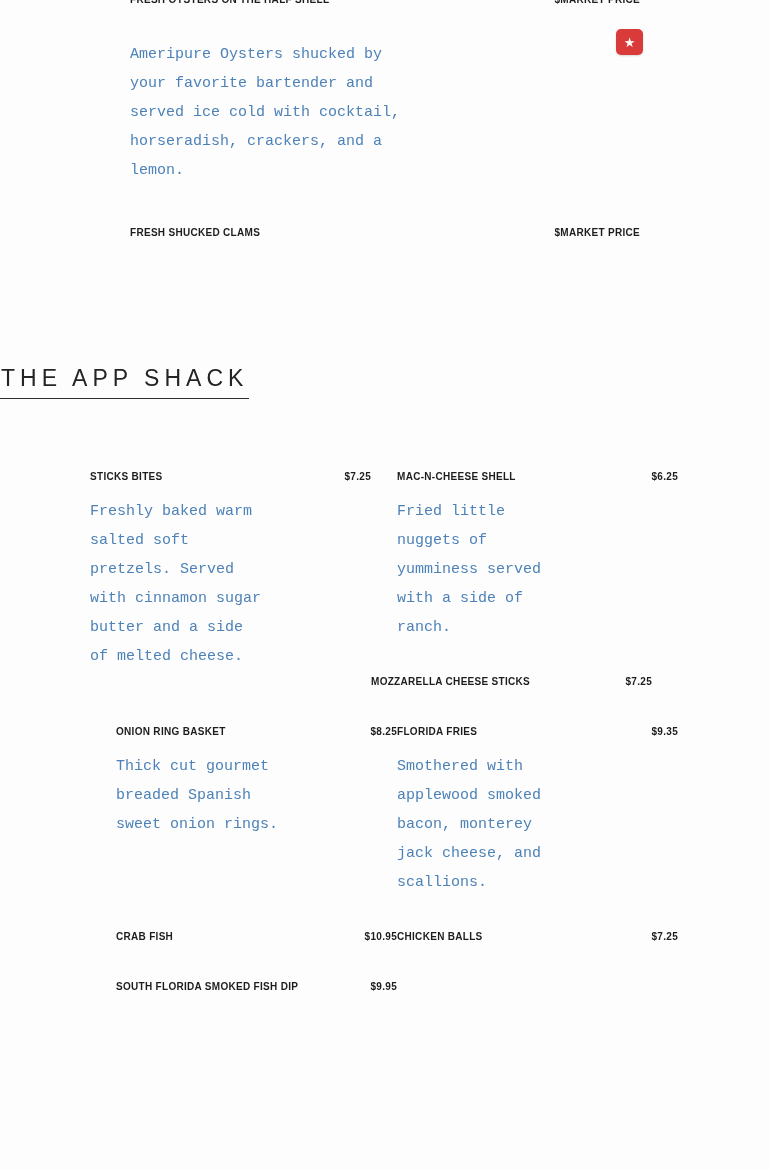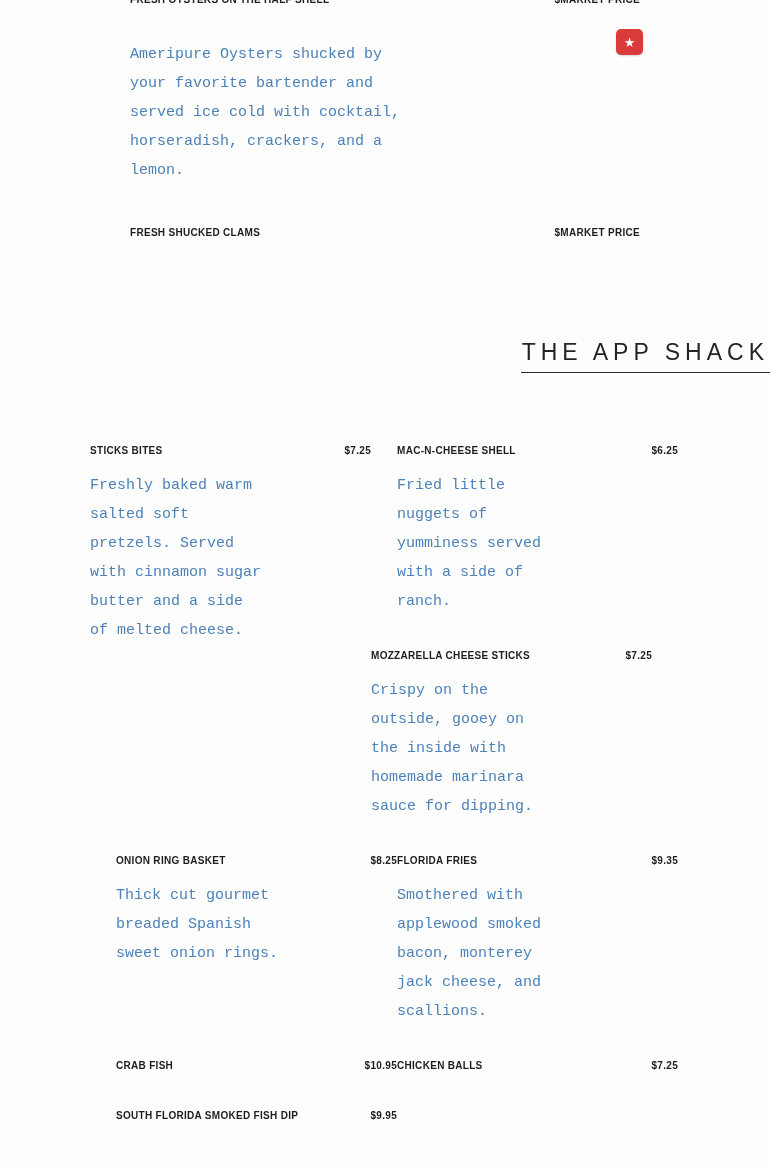--- a/index.html
+++ b/index.html
@@ -38,21 +38,21 @@
     color: #4d82b8;
     font-family: Liberation Mono, monospace;
   }
 
   
   .raw-bar { width: 510px; margin: -10px auto 0; }
   .raw-bar .menu-item + .menu-item { margin-top: 38px; }
   .raw-bar .d { width: 288px; margin-top: 30px; }
 
   
-  .section-head { text-align: right; margin-top: 93px; }
+  .section-head { text-align: left; margin-top: 119px; }
   .section-title {
     display: inline-block; margin: 0;
     font-size: 23px; font-weight: 400;
     letter-spacing: 5px; color: #242424;
     line-height: 32px;
     border-bottom: 1.5px solid #2b2b2b;
     padding: 0 1px 4px 1px;
   }
 
   
@@ -107,21 +107,20 @@
       <span class="p">$6.25</span>
     </div>
     <div class="d">Fried little nuggets of yumminess served with a side of ranch.</div>
   </div>
 
   <div class="menu-item">
     <div class="item-head">
       <span class="t">MOZZARELLA CHEESE STICKS</span>
       <span class="p">$7.25</span>
     </div>
-    <div class="d">Crispy on the outside, gooey on the inside with homemade marinara sauce for dipping.</div>
   </div>
 
 
   <div class="menu-item">
     <div class="item-head">
       <span class="t">ONION RING BASKET</span>
       <span class="p">$8.25</span>
     </div>
     <div class="d">Thick cut gourmet breaded Spanish sweet onion rings.</div>
   </div>

